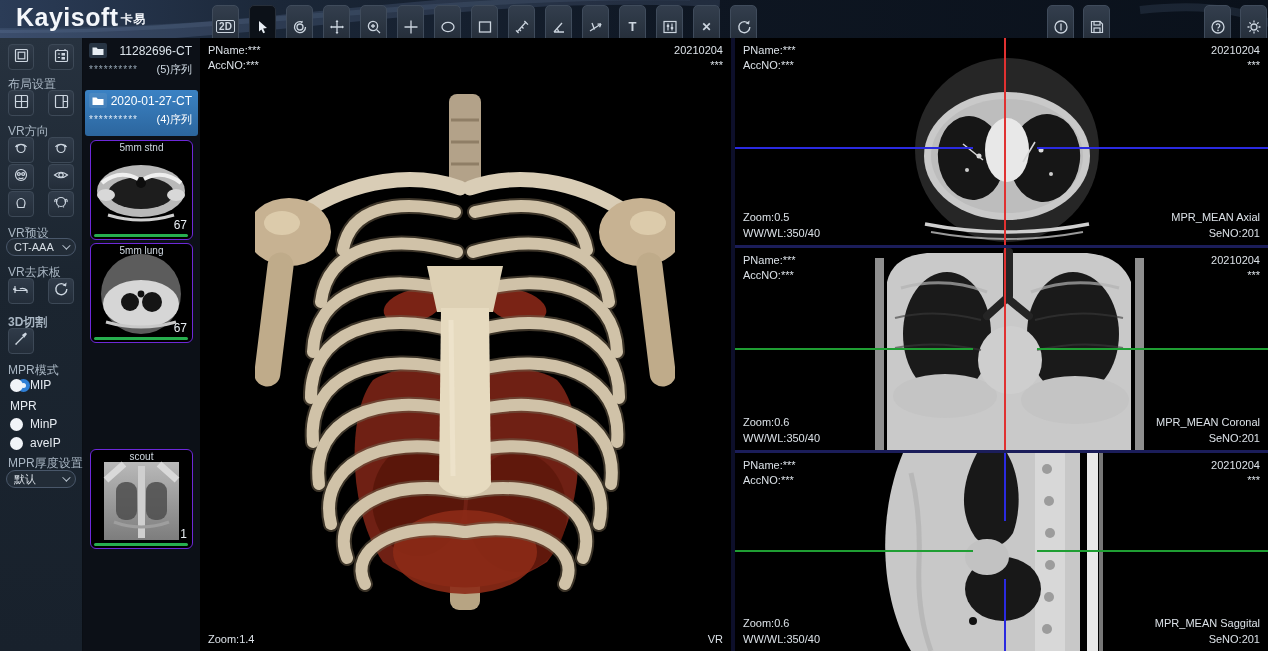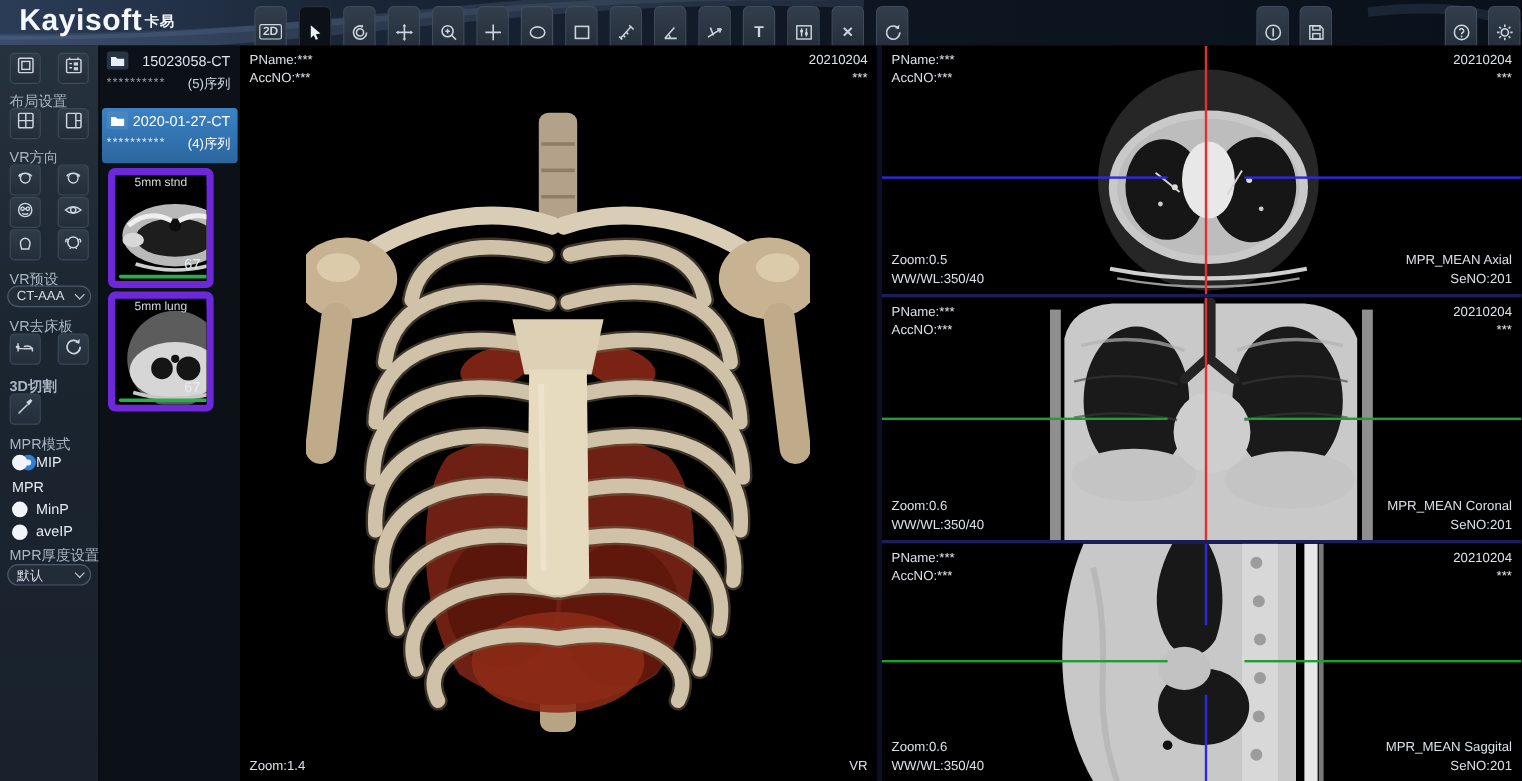--- a/index.html
+++ b/index.html
@@ -52,22 +52,22 @@
   .study .r1 { display:flex; align-items:center; }
   .study .r2 { display:flex; align-items:center; margin-top:4px; }
   .study .ficon { width:18px; height:15px; border-radius:2px; display:flex; align-items:center;
     justify-content:center; background:rgba(120,160,200,0.25); }
   .study .title { margin-left:auto; font-size:12px; color:#dbe3ea; }
   .study .masked { font-size:10px; color:#93a3b1; letter-spacing:1px; }
   .study .count { margin-left:auto; font-size:11px; color:#cfd9e2; }
   .study.sel { background:linear-gradient(#3b82c4,#2c669e); }
   .study.sel .title, .study.sel .count { color:#ffffff; }
   .study.sel .masked { color:#dce9f5; }
-  .thumb { position:absolute; left:7px; width:88px; height:100px; background:#000;
-    border:6px solid #6d28d9; border-radius:6px; cursor:pointer; overflow:hidden; }
+  .thumb { position:absolute; left:7px; width:103px; height:100px; background:#000;
+    border:1px solid #6d28d9; border-radius:6px; cursor:pointer; overflow:hidden; }
   .thumb.sel { border-color:#7fa9d4; }
   .thumb .t-title { position:absolute; top:1px; left:0; width:100%; text-align:center;
     font-size:10px; color:#cfd8e1; z-index:3; }
   .thumb .t-num { position:absolute; right:5px; bottom:7px; font-size:12px; color:#e8eef3; z-index:3; }
   .thumb .t-bar { position:absolute; left:3px; bottom:2px; height:3px; border-radius:2px;
     background:#27ae4e; z-index:3; }
   .thumb svg { position:absolute; left:3px; top:8px; }
 
   
   .view { position:absolute; background:#000; overflow:hidden; cursor:crosshair; }
@@ -385,21 +385,21 @@
   </div>
 
   <div id="series">
     <div class="study" style="top:2px;">
       <div class="r1">
         <span class="ficon">
             <svg width="12" height="10" viewBox="0 0 12 10" fill="#e8eef4">
               <path d="M0.5,1.5 L4.5,1.5 L5.8,3 L11.5,3 L11.5,9 L0.5,9 Z"></path>
             </svg>
           </span>
-        <span class="title">15023058-CT</span>
+        <span class="title">11282696-CT</span>
       </div>
       <div class="r2">
         <span class="masked">**********</span>
         <span class="count">(5)序列</span>
       </div>
     </div>
     <div class="study sel" style="top:52px;">
       <div class="r1">
         <span class="ficon">
             <svg width="12" height="10" viewBox="0 0 12 10" fill="#ffffff">
@@ -439,20 +439,40 @@
         <circle cx="36" cy="50" r="9" fill="#151515"></circle>
         <circle cx="58" cy="50" r="10" fill="#151515"></circle>
         <circle cx="47" cy="42" r="3.4" fill="#101010"></circle>
         <path d="M12,70 Q47,80 82,70" stroke="#c8c8c8" stroke-width="3" fill="none"></path>
       </svg>
       <div class="t-num">67</div>
       <div class="t-bar" style="width:94px;"></div>
     </div>
 
 
+    <div class="thumb" style="top:411px;">
+      <div class="t-title">scout</div>
+      <svg width="95" height="84" viewBox="0 0 95 84">
+        <defs>
+            <linearGradient id="sc" x1="0" y1="0" x2="0" y2="1">
+          <stop offset="0" stop-color="#b9b9b9"></stop>
+              <stop offset="1" stop-color="#7d7d7d"></stop>
+            </linearGradient>
+          </defs>
+        <rect width="95" height="84" fill="#000"></rect>
+        <rect x="10" y="4" width="75" height="78" fill="url(#sc)"></rect>
+        <path d="M12,22 L30,6 M83,22 L65,6" stroke="#d9d9d9" stroke-width="7"></path>
+        <rect x="22" y="24" width="21" height="38" rx="9" fill="#4e4e4e" opacity="0.85"></rect>
+        <rect x="52" y="24" width="21" height="38" rx="9" fill="#4e4e4e" opacity="0.85"></rect>
+        <rect x="44" y="8" width="7" height="72" fill="#cfcfcf"></rect>
+        <path d="M20,64 Q47,74 75,64" stroke="#9e9e9e" stroke-width="3" fill="none"></path>
+      </svg>
+      <div class="t-num">1</div>
+      <div class="t-bar" style="width:94px;"></div>
+    </div>
   </div>
 
   <div id="view-vr" class="view">
     <svg style="position:absolute; left:55px; top:42px;" width="420" height="545" viewBox="0 0 420 545">
 
       <rect x="194" y="14" width="32" height="96" rx="8" fill="#b3a289"></rect>
       <path d="M196,40 L224,40 M196,62 L224,62 M196,84 L224,84" stroke="#8f7e66" stroke-width="3"></path>
 
       <rect x="195" y="400" width="30" height="130" rx="9" fill="#b7a483"></rect>
       <path d="M197,430 L223,430 M197,460 L223,460 M197,490 L223,490" stroke="#8f7e66" stroke-width="3"></path>

